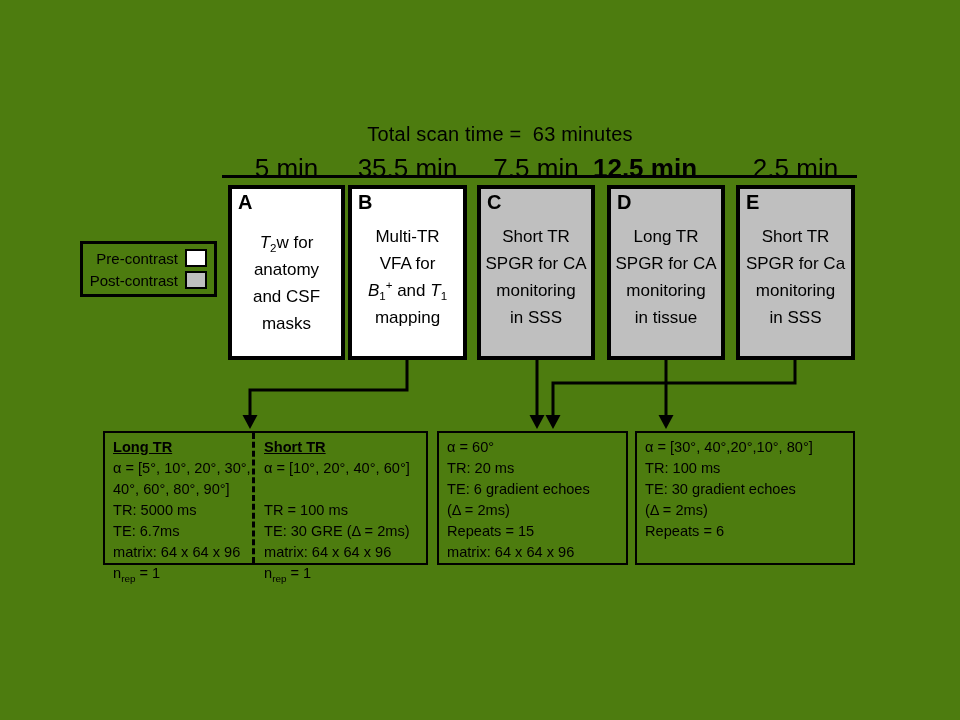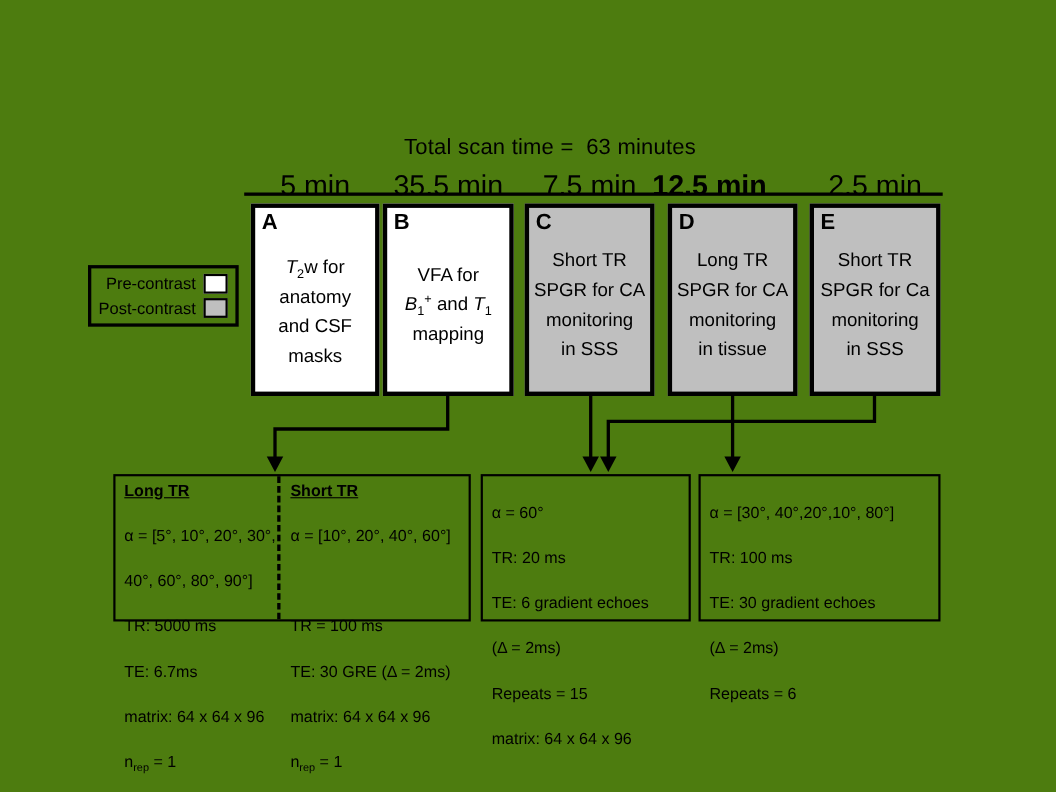--- a/index.html
+++ b/index.html
@@ -45,21 +45,21 @@
   
   .wires{left:0;top:0;width:960px;height:720px;pointer-events:none;}
   .wires path{stroke:#000;stroke-width:3;fill:none;}
   .wires polygon{fill:#000;}
 
   
   .pbox{
     top:431px;height:134px;border:2.5px solid #000;box-sizing:border-box;
     font-size:14.6px;line-height:21px;padding:4px 0 0 8px;
   }
-  .pline{white-space:pre;min-height:21px;margin-top:20px;}
+  .pline{white-space:pre;min-height:21px;}
   .ptitle{font-weight:bold;text-decoration:underline;white-space:pre;min-height:21px;}
   .cols{display:flex;height:100%;box-sizing:border-box;}
   .col1{width:139px;flex:0 0 auto;}
   .col2{flex:1;border-left:3px dashed #000;padding-left:9px;margin-left:0px;}
 </style>
 </head>
 <body>
 
 <div id="canvas">
 
@@ -88,20 +88,21 @@
       <div><i>T</i><sub>2</sub>w for</div>
       <div>anatomy</div>
       <div>and CSF</div>
       <div>masks</div>
     </div>
   </div>
 
   <div class="abs seq" style="left: 348px; width: 119px; background-color: rgb(255, 255, 255);">
     <div class="seq-label">B</div>
     <div class="seq-text">
+      <div>Multi-TR</div>
       <div>VFA for</div>
       <div><i>B</i><sub>1</sub><sup>+</sup> and <i>T</i><sub>1</sub></div>
       <div>mapping</div>
     </div>
   </div>
 
   <div class="abs seq" style="left: 477px; width: 118px; background-color: rgb(191, 191, 191);">
     <div class="seq-label">C</div>
     <div class="seq-text">
       <div>Short TR</div>

